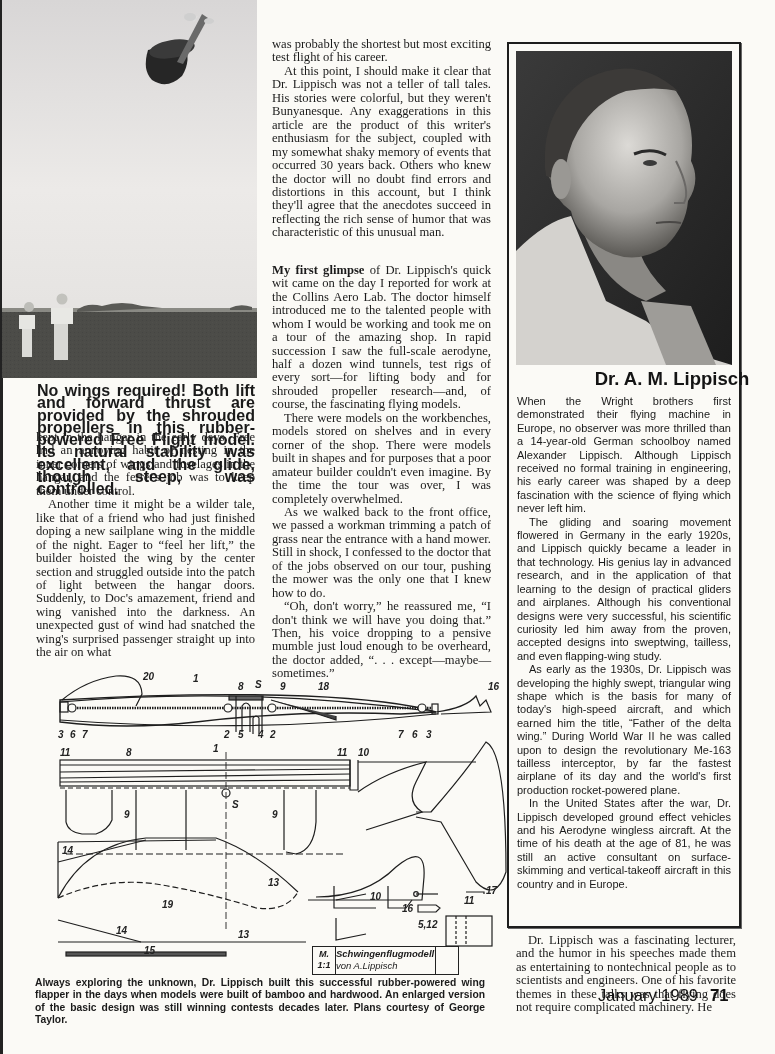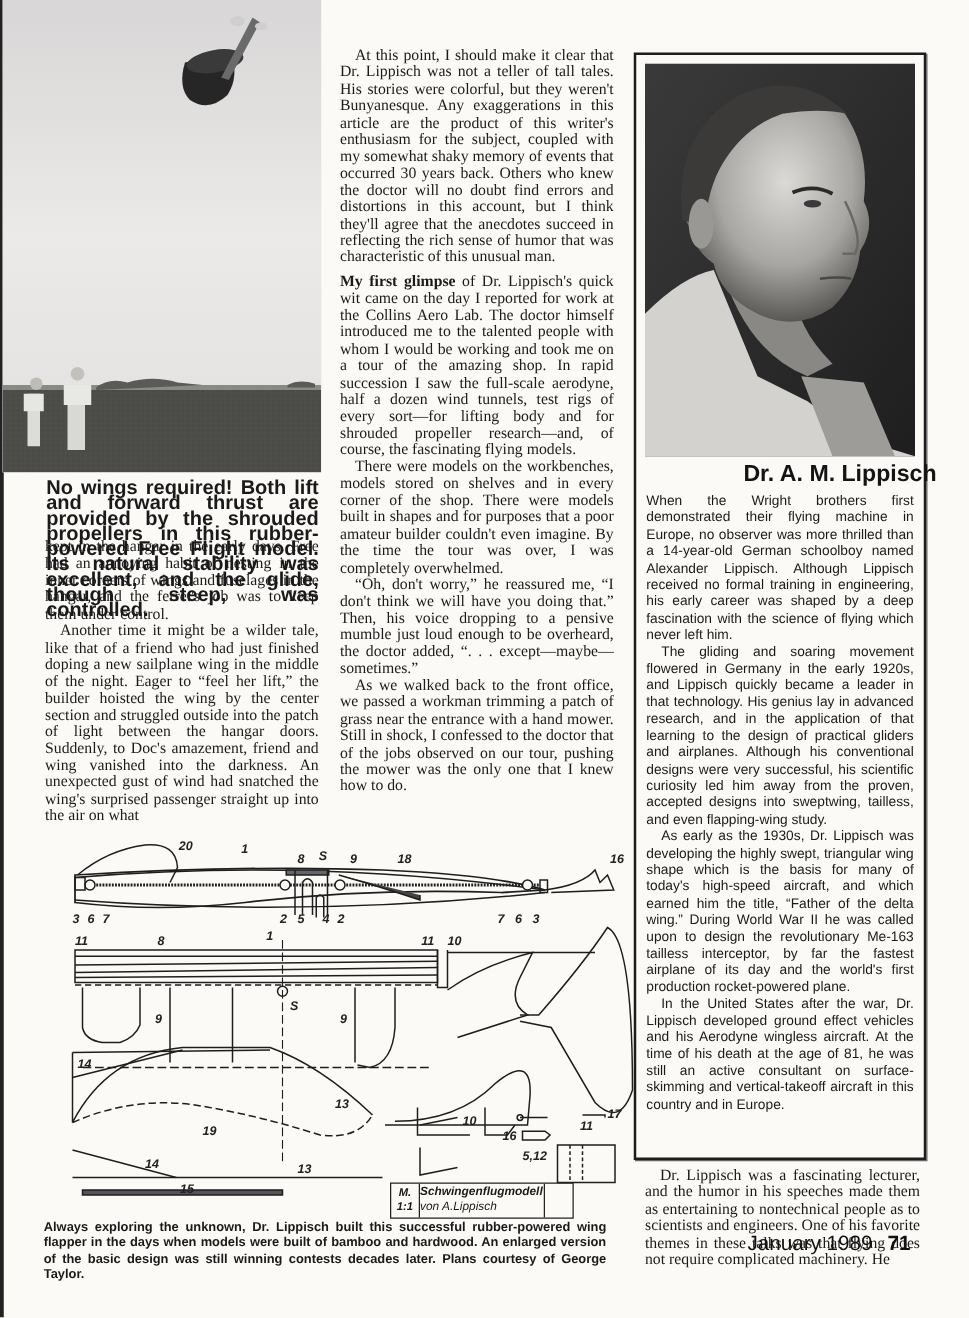--- a/index.html
+++ b/index.html
@@ -14,21 +14,21 @@
   .photo1 svg { display:block; }
 
   .caption-bold { font-family:"Liberation Sans", "DejaVu Sans", sans-serif; font-weight:bold; font-size:16px; line-height:12.3px; text-align:justify; color:#1a1a1a; }
   .cap1 { position:absolute; left:37px; top:385px; width:218px; }
 
   .body-text { font-family:"Liberation Serif", "DejaVu Serif", serif; font-size:12.6px; line-height:13.45px; text-align:justify; color:#1b1b1b; }
   .body-text p { margin:0; text-indent:12px; }
   .body-text p.noindent { text-indent:0; }
   .col1 { position:absolute; left:36px; top:431px; width:219px; }
   .col2 { position:absolute; left:272px; top:38px; width:219px; }
-  .col2 .para-gap { margin-top:6px; }
+  .col2 .para-gap { margin-top:24px; }
   .lead-in { font-weight:bold; }
 
   
   .sidebar { position:absolute; left:507px; top:42px; width:230px; height:882px; border:2px solid #1d1d1d; background:#fbfaf6; box-shadow:1px 1px 0 #666; }
   .portrait { position:absolute; left:7px; top:7px; width:216px; height:314px; overflow:hidden; background:#2a2a2a; }
   .sidebar-title { position:absolute; left:0; top:324px; width:230px; text-align:center; font-family:"Liberation Sans", "DejaVu Sans", sans-serif; font-weight:bold; font-size:18.5px; color:#141414;padding-left:48px; }
   .sidebar-text { position:absolute; left:8px; top:351px; width:214px; font-family:"Liberation Sans", "DejaVu Sans", sans-serif; font-size:11px; line-height:13.4px; text-align:justify; color:#1a1a1a; }
   .sidebar-text p { margin:0; text-indent:12px; }
   .sidebar-text p.noindent { text-indent:0; }
 
@@ -94,25 +94,26 @@
 </div>
 
 <div class="caption-bold cap1">No wings required! Both lift and forward thrust are provided by the shrouded propellers in this rubber-powered Free Flight model. Its natural stability was excellent, and the glide, though steep, was controlled.</div>
 
 <div class="body-text col1">
   <p class="noindent">kept in the hangar in the early days. Free had an annoying habit of nesting in the inner corners of wings and fuselages in the hangar, and the ferret's job was to keep them under control.</p>
   <p>Another time it might be a wilder tale, like that of a friend who had just finished doping a new sailplane wing in the middle of the night. Eager to “feel her lift,” the builder hoisted the wing by the center section and struggled outside into the patch of light between the hangar doors. Suddenly, to Doc's amazement, friend and wing vanished into the darkness. An unexpected gust of wind had snatched the wing's surprised passenger straight up into the air on what</p>
 </div>
 
 <div class="body-text col2">
+  <p class="noindent">was probably the shortest but most exciting test flight of his career.</p>
   <p>At this point, I should make it clear that Dr. Lippisch was not a teller of tall tales. His stories were colorful, but they weren't Bunyanesque. Any exaggerations in this article are the product of this writer's enthusiasm for the subject, coupled with my somewhat shaky memory of events that occurred 30 years back. Others who knew the doctor will no doubt find errors and distortions in this account, but I think they'll agree that the anecdotes succeed in reflecting the rich sense of humor that was characteristic of this unusual man.</p>
   <p class="noindent para-gap"><span class="lead-in">My first glimpse</span> <span>of Dr. Lippisch's quick wit came on the day I reported for work at the Collins Aero Lab. The doctor himself introduced me to the talented people with whom I would be working and took me on a tour of the amazing shop. In rapid succession I saw the full-scale aerodyne, half a dozen wind tunnels, test rigs of every sort—for lifting body and for shrouded propeller research—and, of course, the fascinating flying models.</span></p>
   <p>There were models on the workbenches, models stored on shelves and in every corner of the shop. There were models built in shapes and for purposes that a poor amateur builder couldn't even imagine. By the time the tour was over, I was completely overwhelmed.</p>
+  <p>As we walked back to the front office, we passed a workman trimming a patch of grass near the entrance with a hand mower. Still in shock, I confessed to the doctor that of the jobs observed on our tour, pushing the mower was the only one that I knew how to do.</p>
   <p>“Oh, don't worry,” he reassured me, “I don't think we will have you doing that.” Then, his voice dropping to a pensive mumble just loud enough to be overheard, the doctor added, “. . . except—maybe—sometimes.”</p>
-  <p>As we walked back to the front office, we passed a workman trimming a patch of grass near the entrance with a hand mower. Still in shock, I confessed to the doctor that of the jobs observed on our tour, pushing the mower was the only one that I knew how to do.</p>
 </div>
 
 <div class="sidebar">
   <div class="portrait" title="Portrait photo of Dr. A. M. Lippisch">
     <svg width="216" height="314" viewBox="0 0 216 314">
       <defs>
         <radialGradient id="face" cx="0.55" cy="0.4" r="0.6">
           <stop offset="0" stop-color="#dcdad6"></stop>
           <stop offset="0.6" stop-color="#a8a6a2"></stop>
           <stop offset="1" stop-color="#5a5854"></stop>

